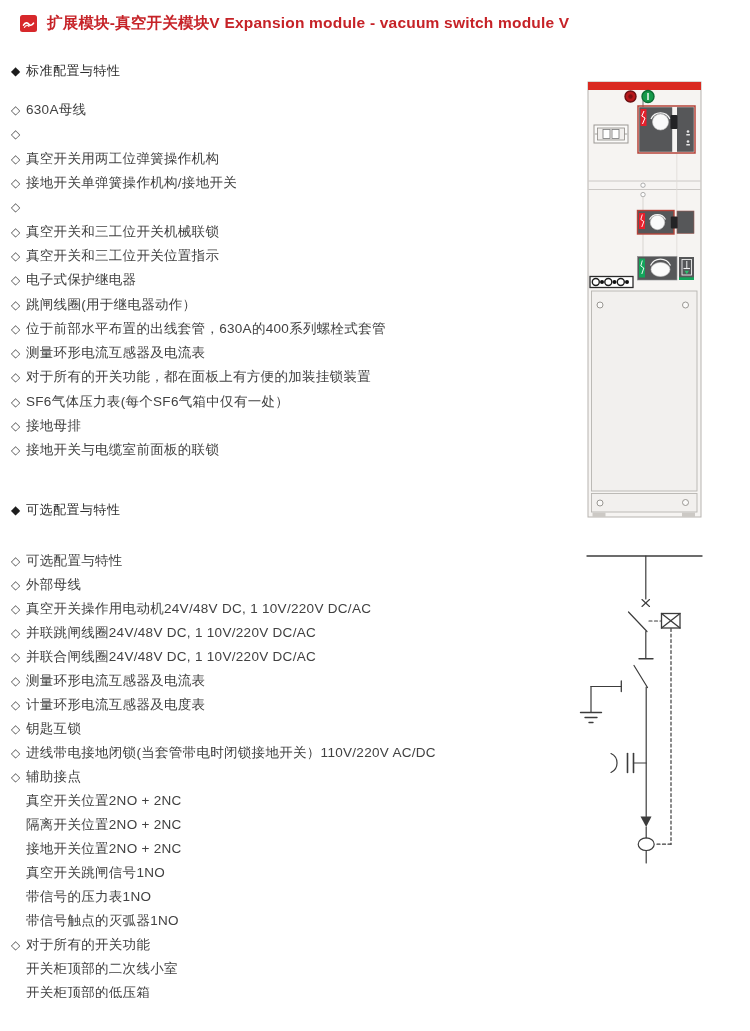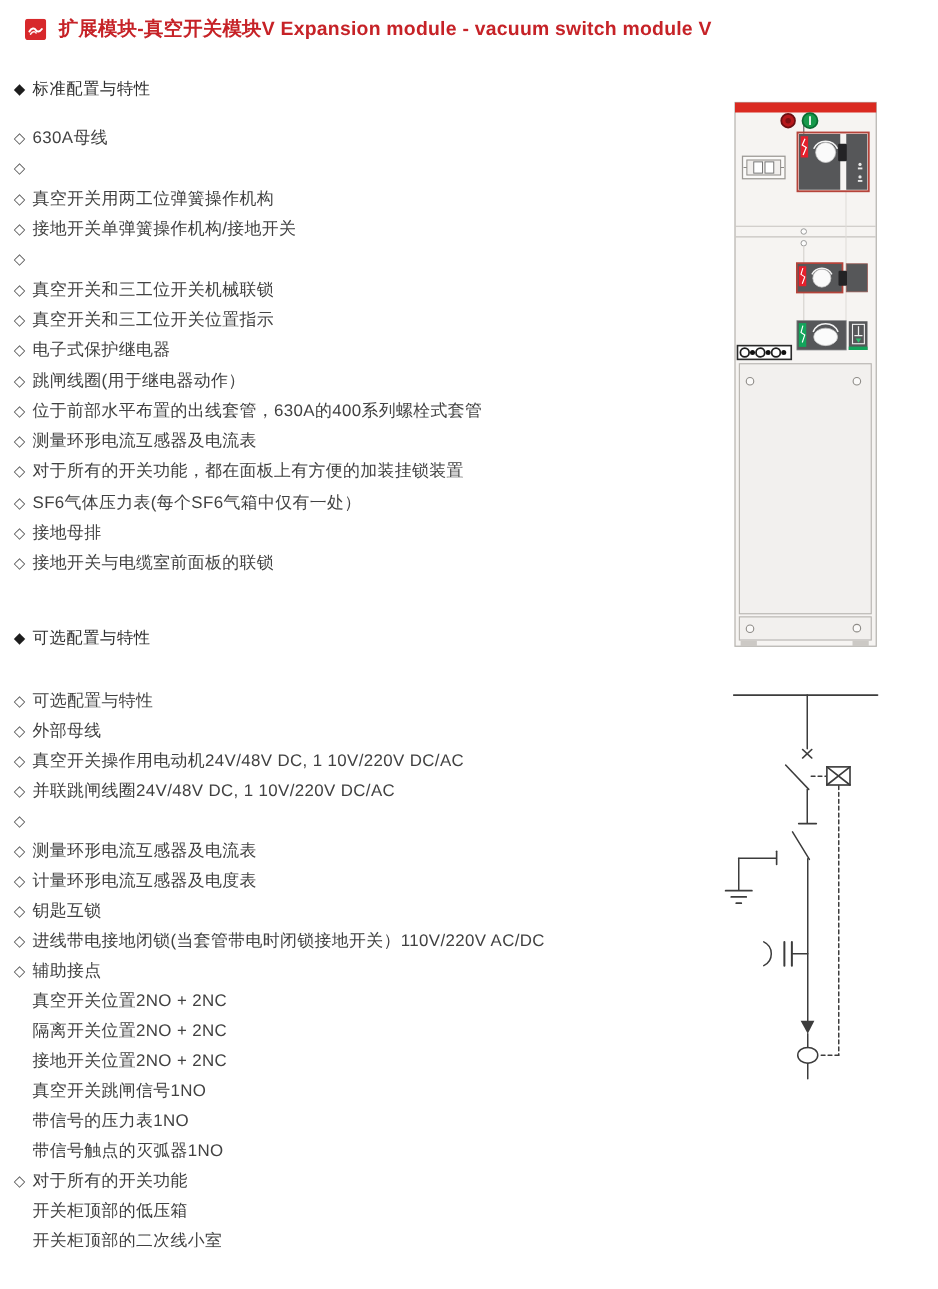--- a/index.html
+++ b/index.html
@@ -130,20 +130,21 @@
       <div class="row">
         <span class="bullet">◇</span>
         <span class="txt">真空开关操作用电动机24V/48V DC, 1 10V/220V DC/AC</span>
       </div>
       <div class="row">
         <span class="bullet">◇</span>
         <span class="txt">并联跳闸线圈24V/48V DC, 1 10V/220V DC/AC</span>
       </div>
       <div class="row">
         <span class="bullet">◇</span>
+        <span class="txt">并联合闸线圈24V/48V DC, 1 10V/220V DC/AC</span>
       </div>
       <div class="row">
         <span class="bullet">◇</span>
         <span class="txt">测量环形电流互感器及电流表</span>
       </div>
       <div class="row">
         <span class="bullet">◇</span>
         <span class="txt">计量环形电流互感器及电度表</span>
       </div>
       <div class="row">
@@ -181,25 +182,25 @@
       <div class="row sub">
         <span class="bullet">◇</span>
         <span class="txt">带信号触点的灭弧器1NO</span>
       </div>
       <div class="row">
         <span class="bullet">◇</span>
         <span class="txt">对于所有的开关功能</span>
       </div>
       <div class="row sub">
         <span class="bullet">◇</span>
+        <span class="txt">开关柜顶部的二次线小室</span>
+      </div>
+      <div class="row sub">
+        <span class="bullet">◇</span>
         <span class="txt">开关柜顶部的低压箱</span>
-      </div>
-      <div class="row sub">
-        <span class="bullet">◇</span>
-        <span class="txt">开关柜顶部的二次线小室</span>
       </div>
       <div class="row">
         <span class="bullet">◇</span>
         <span class="txt">其它继电器</span>
       </div>
     </div>
 
   <svg id="cabinet-figure" width="120" height="444" viewBox="585 78 120 444">
 
     <rect x="588" y="82" width="113" height="435" fill="#f6f4f2" stroke="#b7b4b0" stroke-width="1"></rect>

